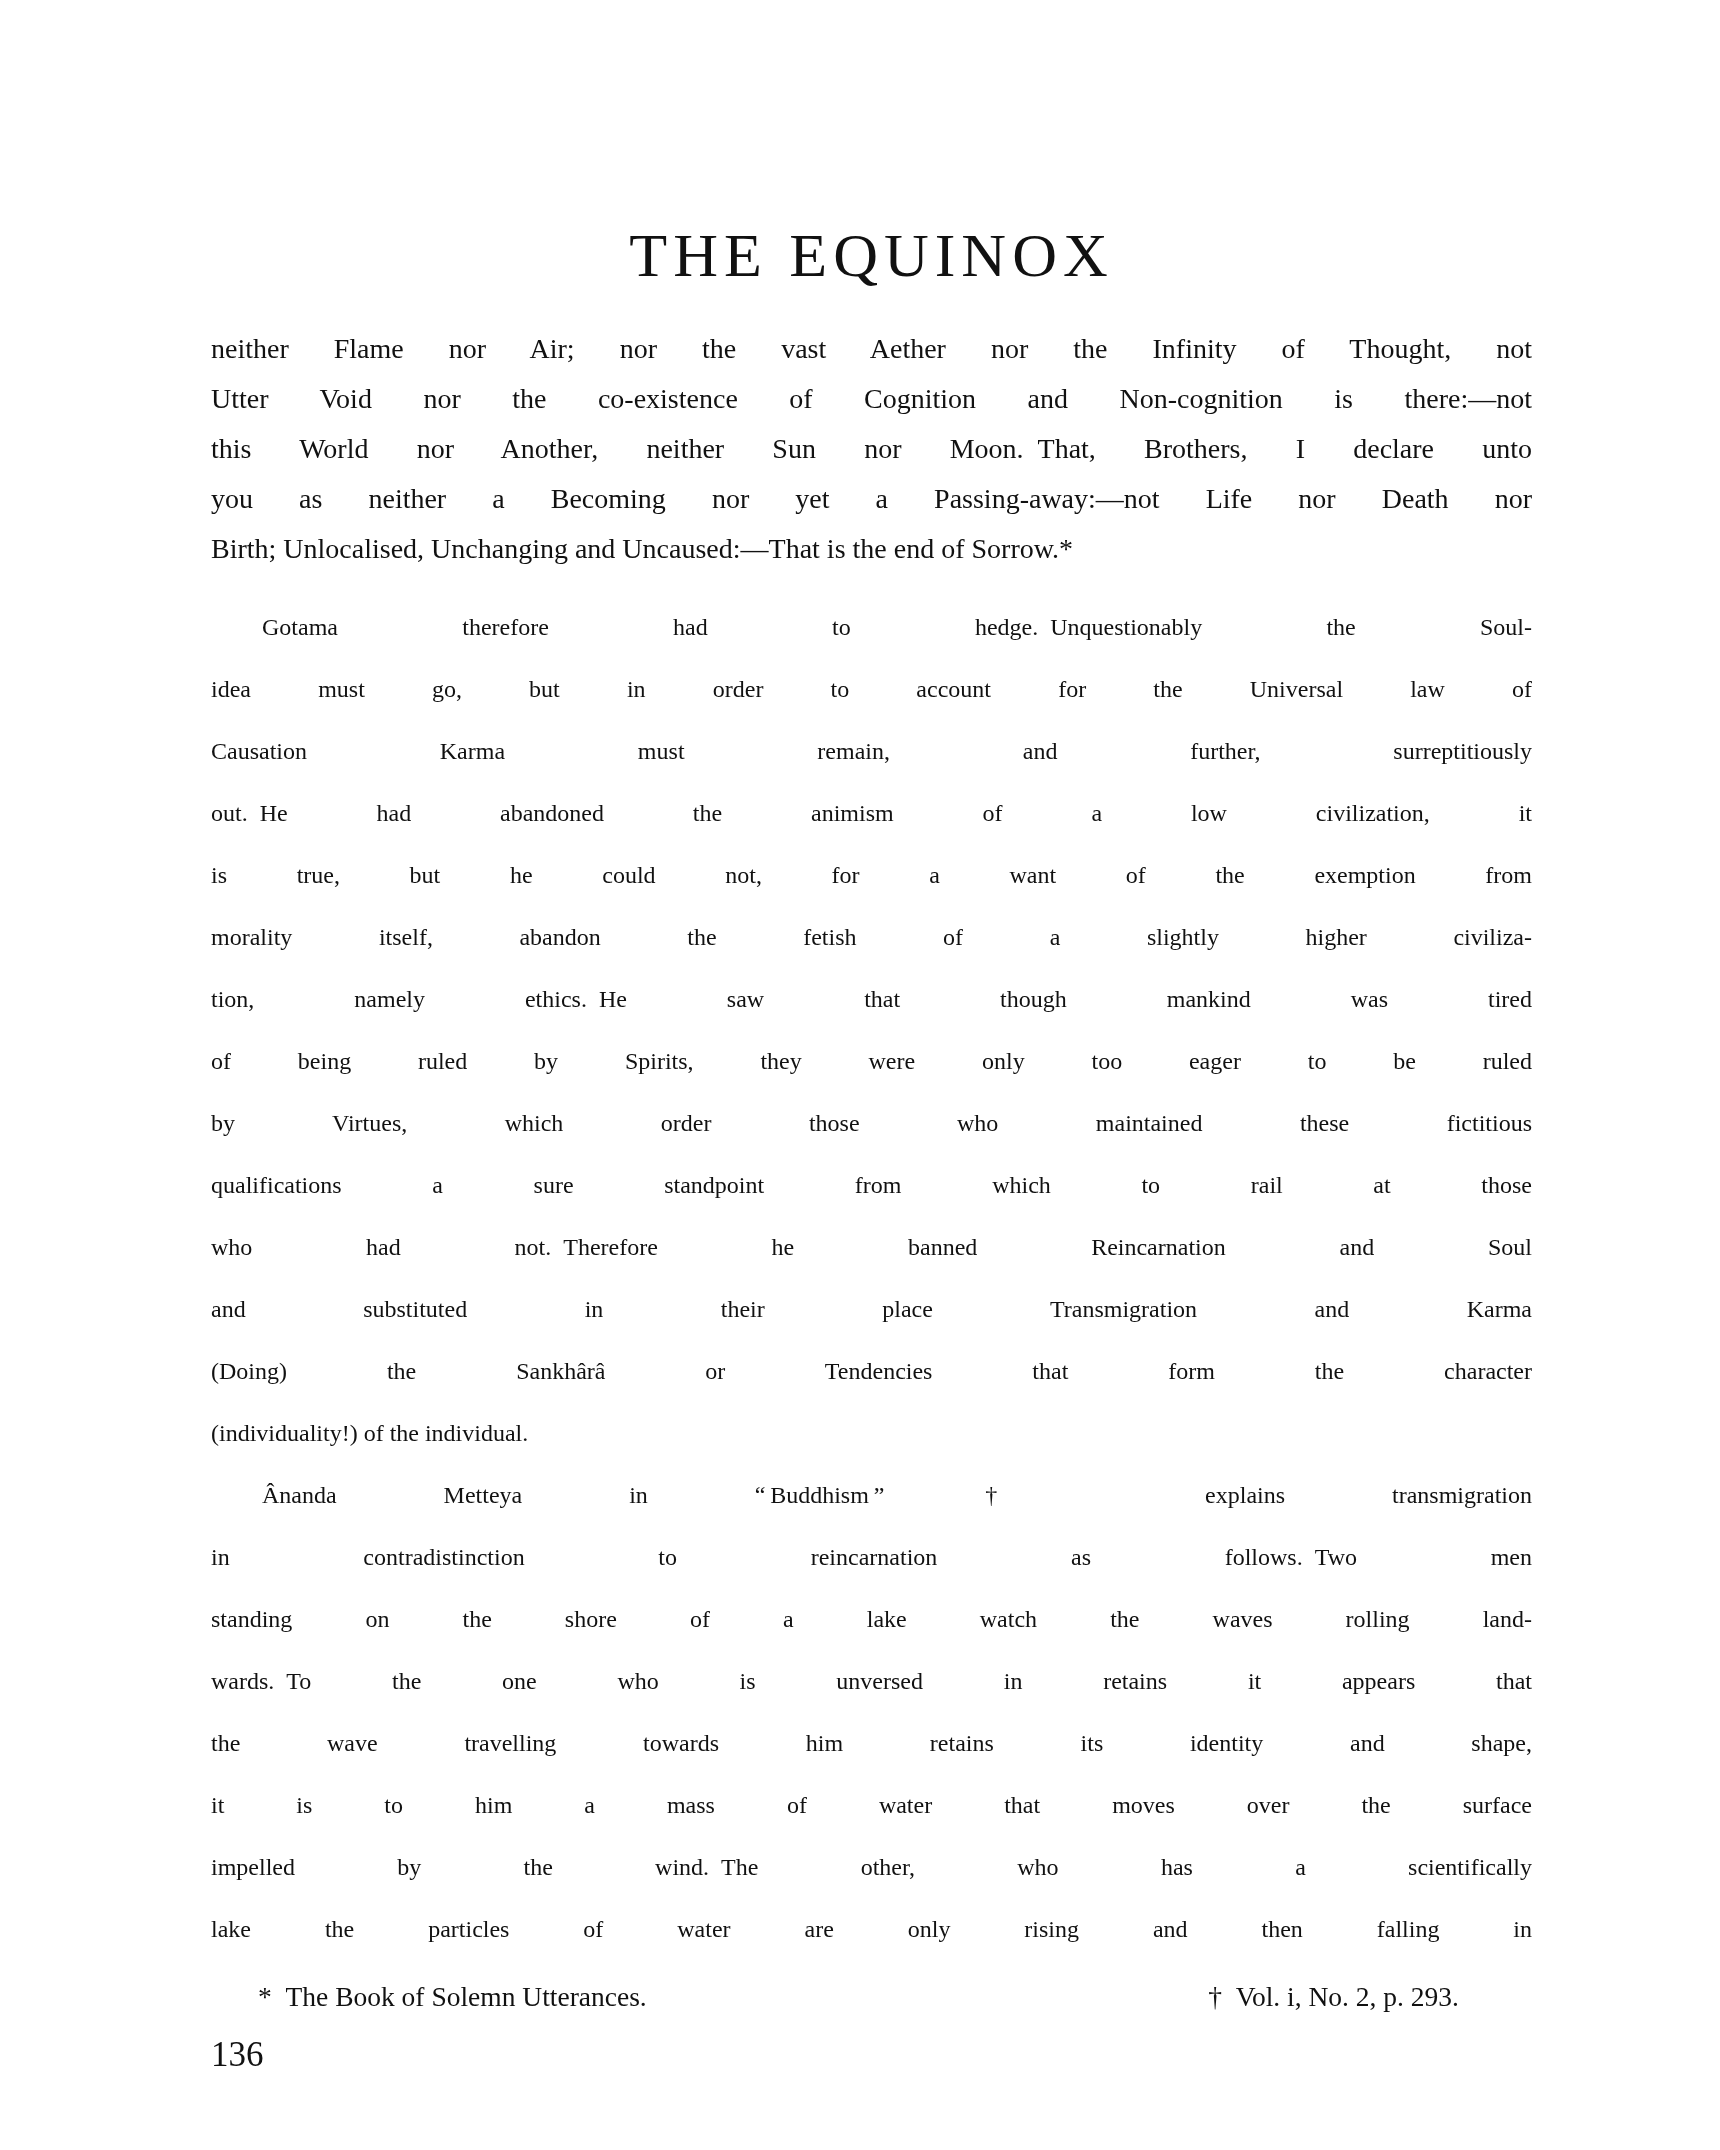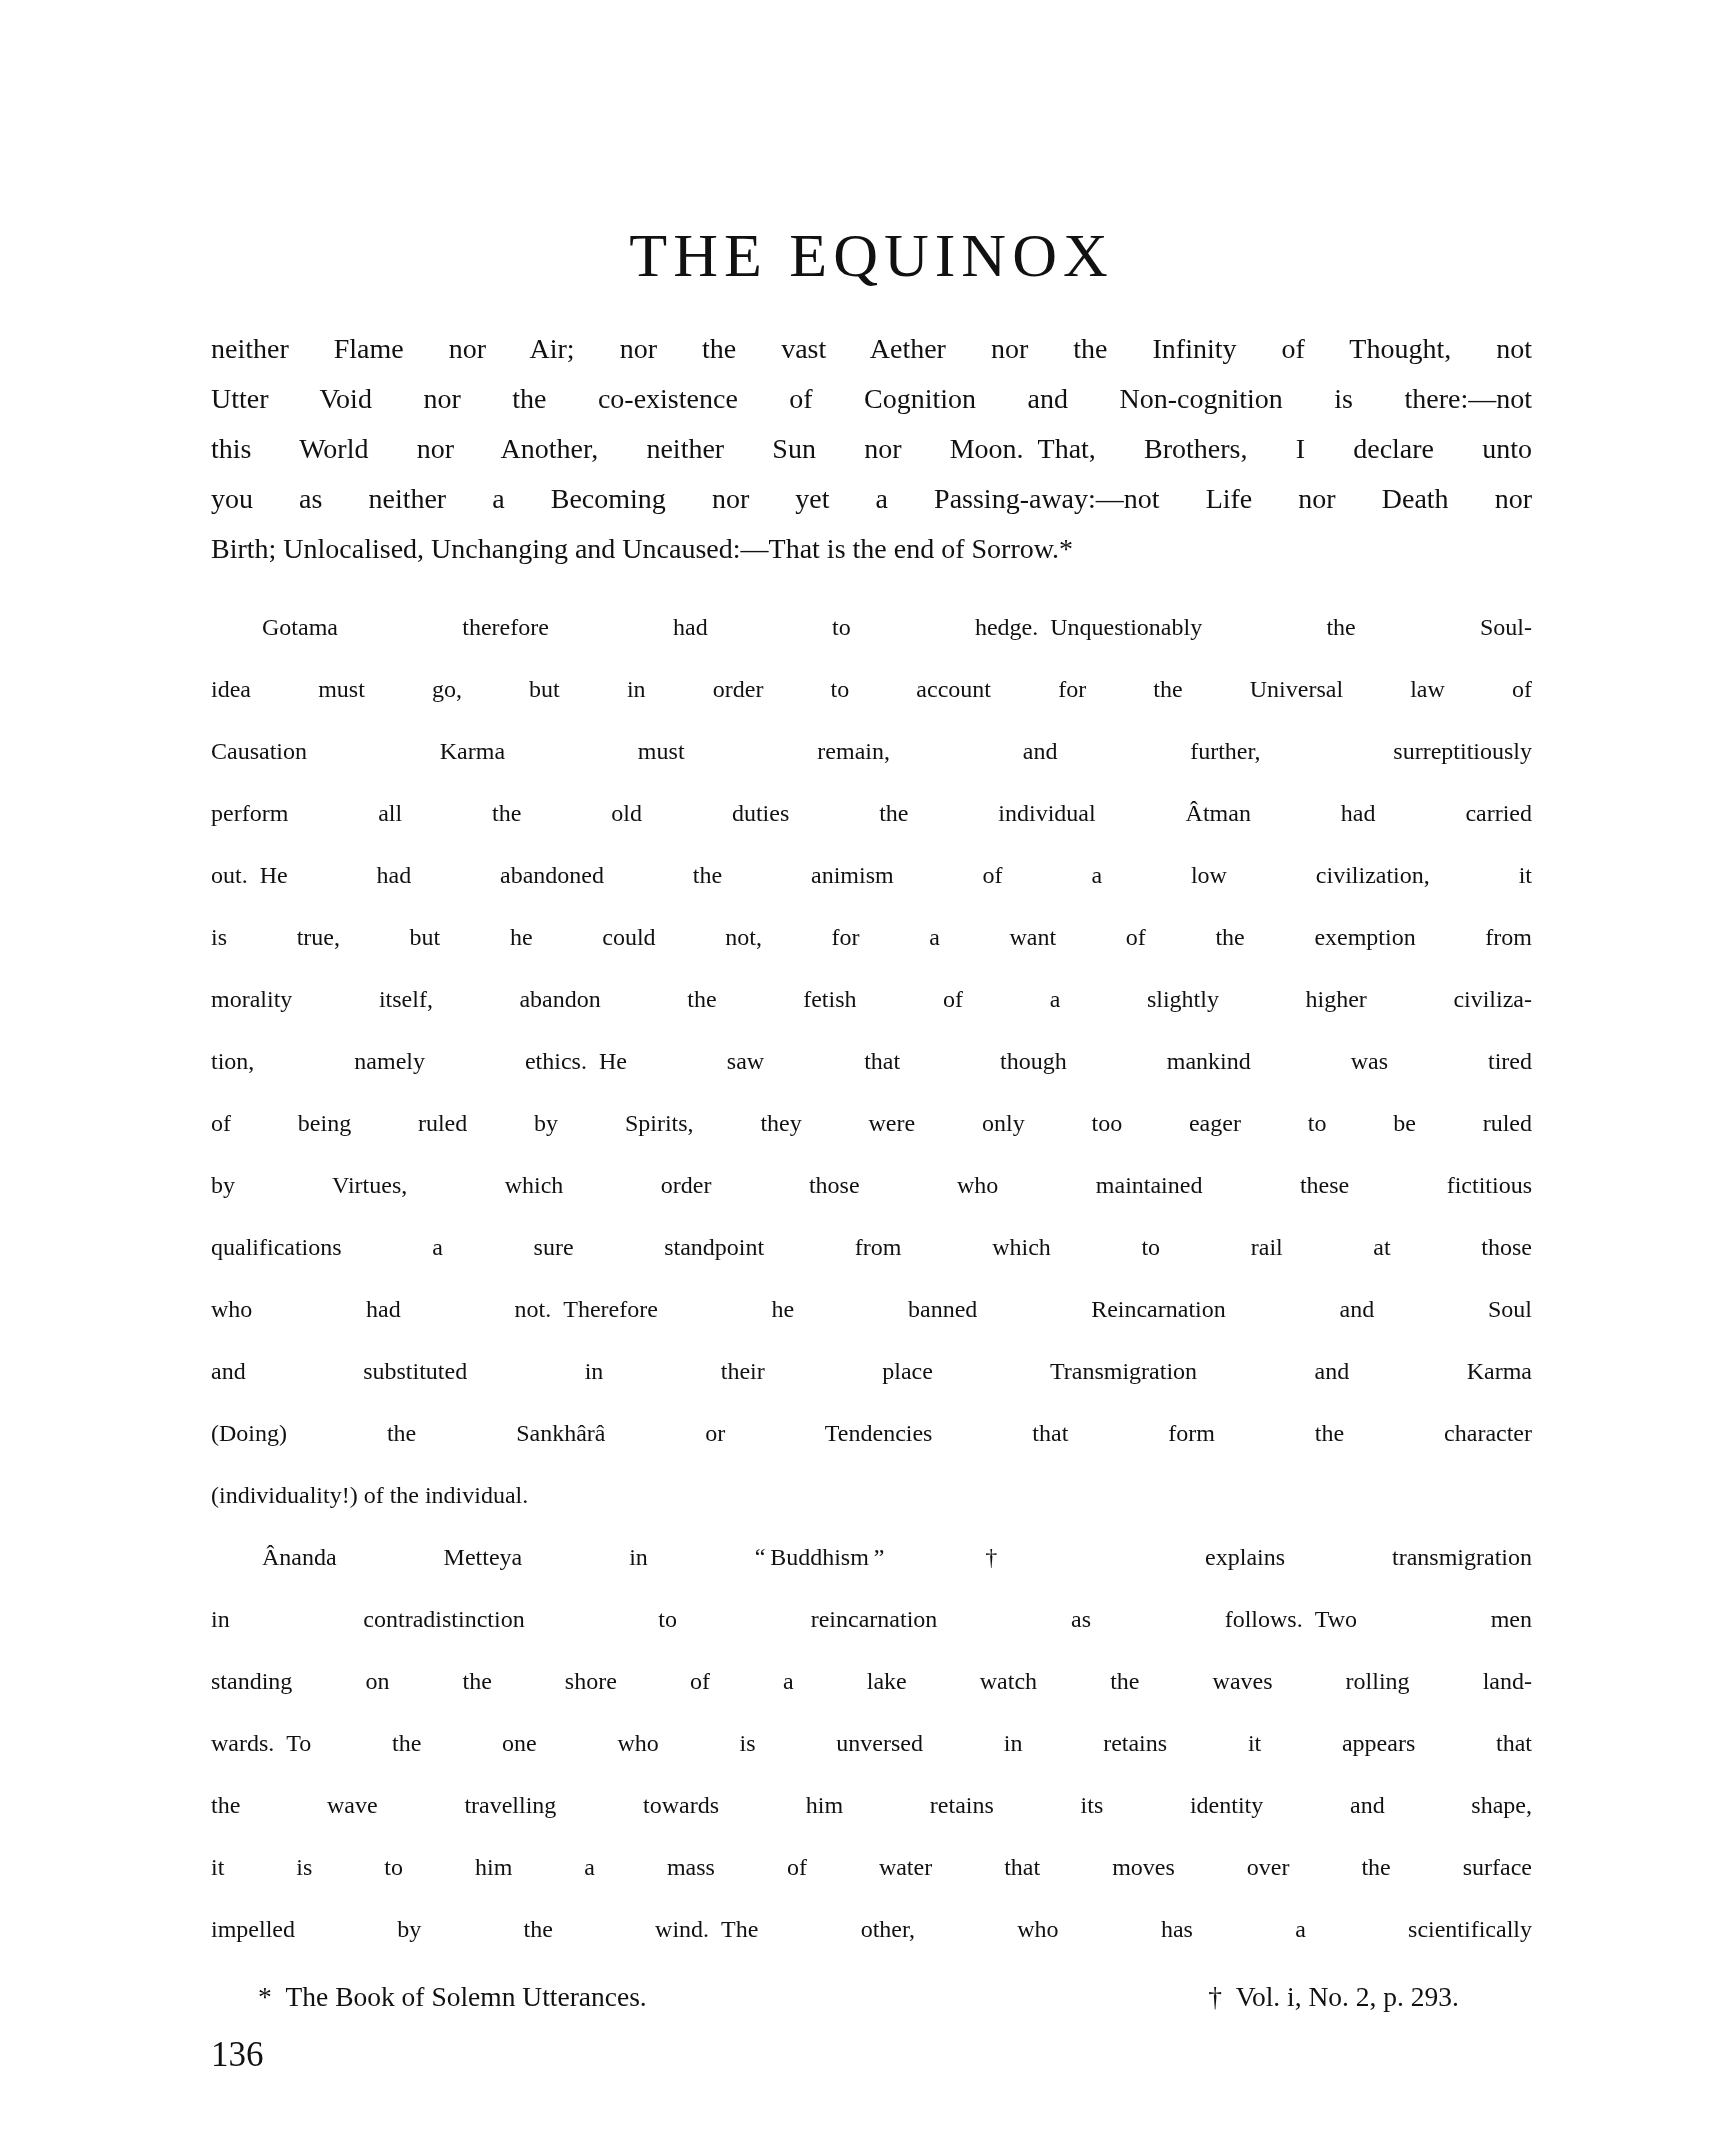--- a/index.html
+++ b/index.html
@@ -82,39 +82,39 @@
       <div class="line">Utter Void nor the co-existence of Cognition and Non-cognition is there:—not</div>
       <div class="line">this World nor Another, neither Sun nor Moon. That, Brothers, I declare unto</div>
       <div class="line">you as neither a Becoming nor yet a Passing-away:—not Life nor Death nor</div>
       <div class="line flush">Birth; Unlocalised, Unchanging and Uncaused:—That is the end of Sorrow.*</div>
     </section>
 
   <section class="body-block">
       <div class="line indent">Gotama therefore had to hedge. Unquestionably the Soul-</div>
       <div class="line">idea must go, but in order to account for the Universal law of</div>
       <div class="line">Causation Karma must remain, and further, surreptitiously</div>
-      <div class="line">perform all the old duties the individual Âtman had carried</div>
       <div class="line">out. He had abandoned the animism of a low civilization, it</div>
       <div class="line">is true, but he could not, for a want of the exemption from</div>
       <div class="line">morality itself, abandon the fetish of a slightly higher civiliza-</div>
       <div class="line">tion, namely ethics. He saw that though mankind was tired</div>
       <div class="line">of being ruled by Spirits, they were only too eager to be ruled</div>
       <div class="line">by Virtues, which order those who maintained these fictitious</div>
       <div class="line">qualifications a sure standpoint from which to rail at those</div>
       <div class="line">who had not. Therefore he banned Reincarnation and Soul</div>
       <div class="line">and substituted in their place Transmigration and Karma</div>
       <div class="line">(Doing) the Sankhârâ or Tendencies that form the character</div>
       <div class="line flush">(individuality!) of the individual.</div>
       <div class="line indent">Ânanda Metteya in “ Buddhism ”† explains transmigration</div>
       <div class="line">in contradistinction to reincarnation as follows. Two men</div>
       <div class="line">standing on the shore of a lake watch the waves rolling land-</div>
       <div class="line">wards. To the one who is unversed in retains it appears that</div>
       <div class="line">the wave travelling towards him retains its identity and shape,</div>
       <div class="line">it is to him a mass of water that moves over the surface</div>
       <div class="line">impelled by the wind. The other, who has a scientifically</div>
+      <div class="line">lake the particles of water are only rising and then falling in</div>
     </section>
 
   <div class="footnotes">
     <span>* The Book of Solemn Utterances.</span>
     <span>† Vol. i, No. 2, p. 293.</span>
   </div>
 
   <div class="page-number">136</div>
 
 </div>

